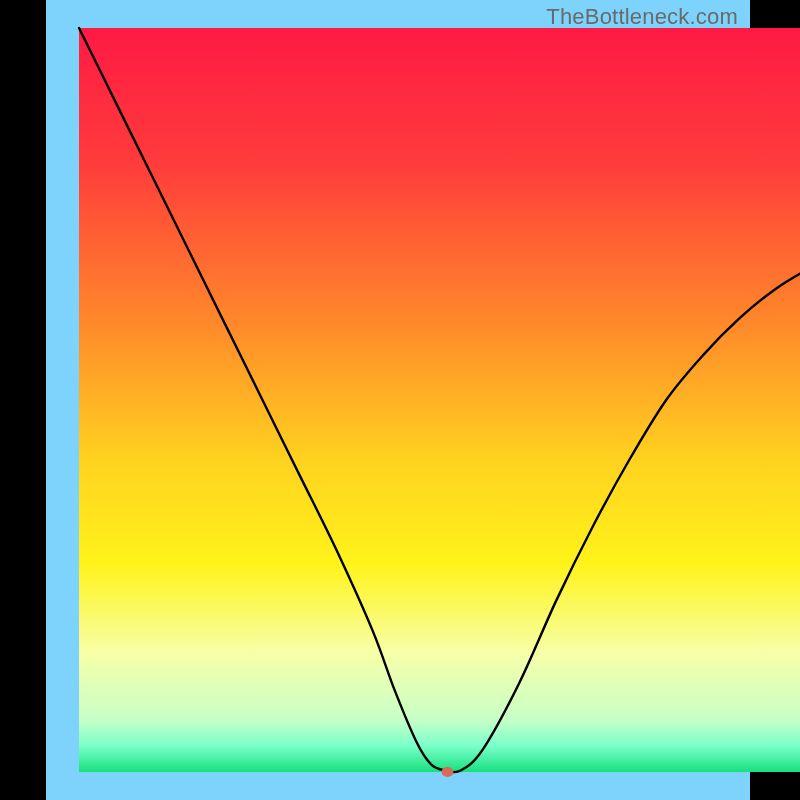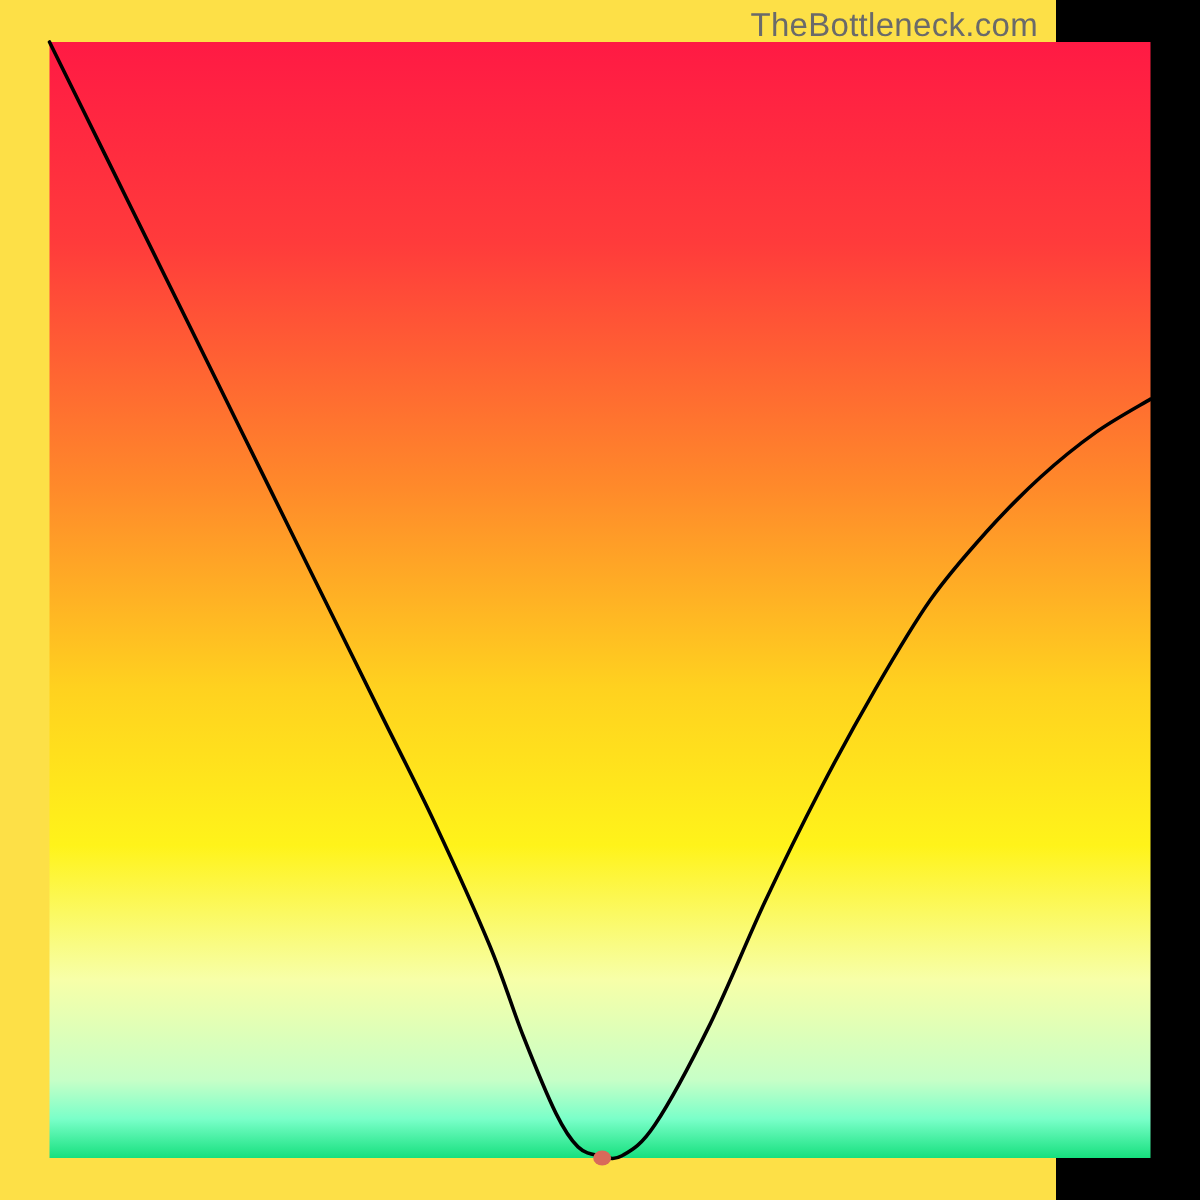--- a/index.html
+++ b/index.html
@@ -8,21 +8,22 @@
     width: 800px;
     height: 800px;
     overflow: hidden;
     background: #000;
     font-family: Arial, Helvetica, sans-serif;
   }
   .frame {
     position: relative;
     width: 704px;
     height: 800px;
-    background: #fde047;
+    background: #7dd3fc;
+    margin-left: 46px;
   }
   .watermark {
     position: absolute;
     top: 4px;
     right: 12px;
     color: #6a6a6a;
     font-size: 22px;
     font-weight: 500;
     letter-spacing: 0.2px;
     z-index: 5;

